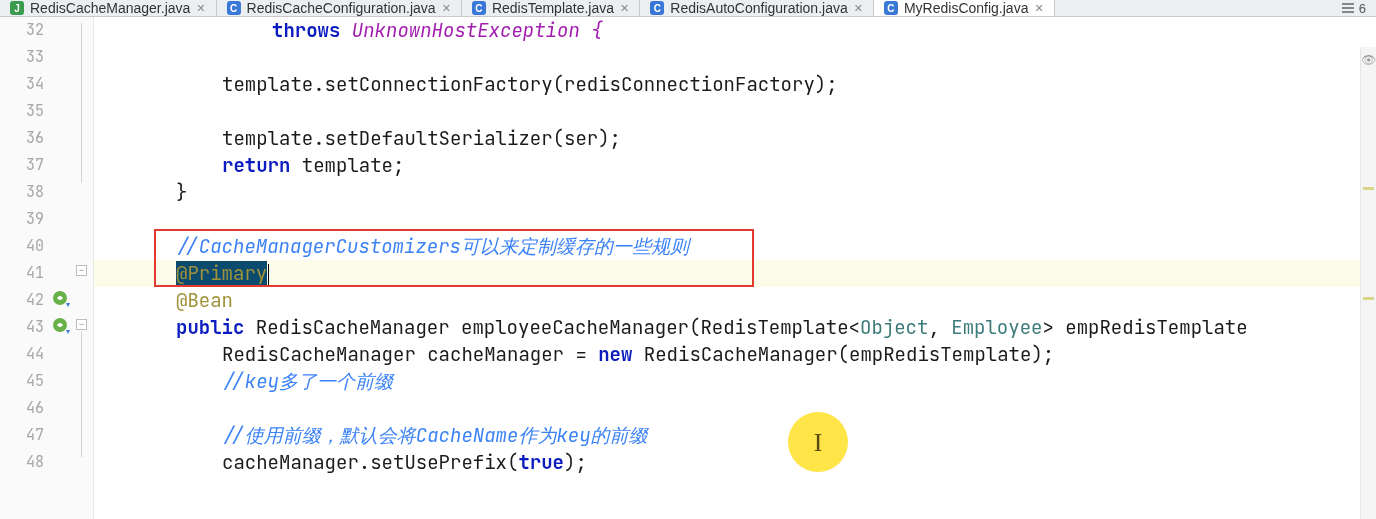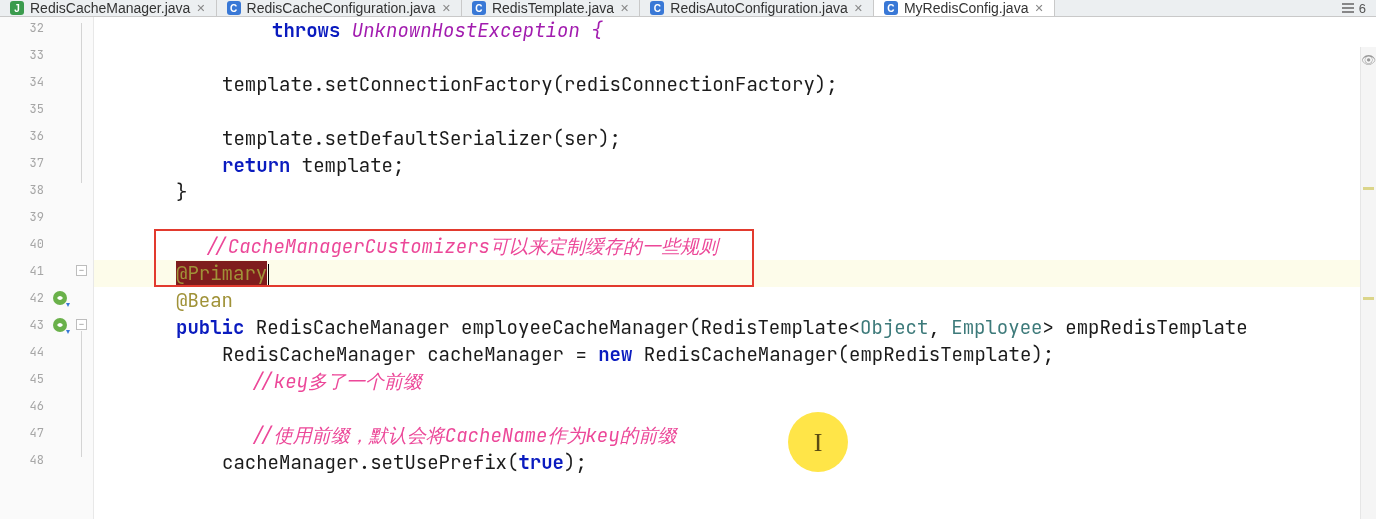--- a/index.html
+++ b/index.html
@@ -8,34 +8,34 @@
 .tabs { display:flex; align-items:center; height:30px; border-bottom:1px solid #c9c9c9; background:#eceff1; user-select:none; }
 .tab { display:flex; align-items:center; gap:6px; padding:0 10px; height:100%; border-right:1px solid #c9c9c9; color:#333; font-size:14px; }
 .tab.active { background:#fff; }
 .tab .ficon { width:14px; height:14px; border-radius:3px; display:flex; align-items:center; justify-content:center; color:#fff; font-size:10px; font-weight:bold; }
 .ficon.java  { background:#3a9b4d; }
 .ficon.class { background:#3978d6; }
 .tab .close { color:#888; font-size:11px; }
 .tabs .more { margin-left:auto; padding:0 10px; font-size:13px; color:#555; display:flex; align-items:center; gap:4px; }
 .editor { flex:1; display:flex; position:relative; background:#fff; }
 .gutter { width:94px; background:#fafafa; border-right:1px solid #e8e8e8; position:relative; }
-.lnum { position:absolute; left:0; width:44px; text-align:right; color:#a6a6a6; font-family:"JetBrains Mono","Consolas",monospace; font-size:12px; }
+.lnum { position:absolute; left:0; width:44px; text-align:right; color:#a6a6a6; font-family:"JetBrains Mono","Consolas",monospace; font-size:15px; }
 .gicon { position:absolute; left:52px; width:18px; height:18px; }
 .gicon svg { width:18px; height:18px; }
 .fold { position:absolute; left:76px; width:11px; height:11px; border:1px solid #bdbdbd; background:#fff; color:#8a8a8a; font-size:9px; line-height:9px; text-align:center; }
 .vline { position:absolute; left:81px; width:1px; background:#d4d4d4; }
 .code { flex:1; position:relative; font-family:"JetBrains Mono","Consolas",monospace; font-size:19px; line-height:27px; white-space:pre; color:#1b1b1b; overflow:hidden; }
 .line { position:absolute; left:0; right:0; }
 .line.cur { background:#fdfcea; }
 .kw  { color:#0a1bbf; font-weight:bold; }
 .gen { color:#3d7a7a; }
 .cmt { color:#a21caf; font-style:italic; }
-.doc { color:#ec4899; font-style:italic;margin-left:29px; }
+.doc { color:#3b82f6; font-style:italic; }
 .ann { color:#a09238; }
-.attn { background:#7f1d1d;text-align:right; }
+.attn { background:#0c4a6e;text-align:right; }
 .redbox { position:absolute; border:2px solid #e23a2e; pointer-events:none; }
 .caret { display:inline-block; width:1px; height:22px; background:#000; vertical-align:middle; margin-left:1px; }
 .cursor-spot { position:absolute; width:60px; height:60px; border-radius:50%; background:rgba(255,225,40,0.85); pointer-events:none; display:flex; align-items:center; justify-content:center; }
 .cursor-spot .ibeam { font-family:Georgia,serif; font-size:26px; color:#5a4b13; }
 .rgut { position:absolute; top:30px; right:0; width:16px; bottom:30px; background:#f5f5f5; border-left:1px solid #e6e6e6; }
 .rgut .mark { position:absolute; left:2px; right:2px; height:3px; background:#dbd58a; }
 .rgut .eye { position:absolute; top:6px; left:0; right:0; text-align:center; color:#9a9a9a; font-size:12px; }
 </style>
 </head>
 <body>

